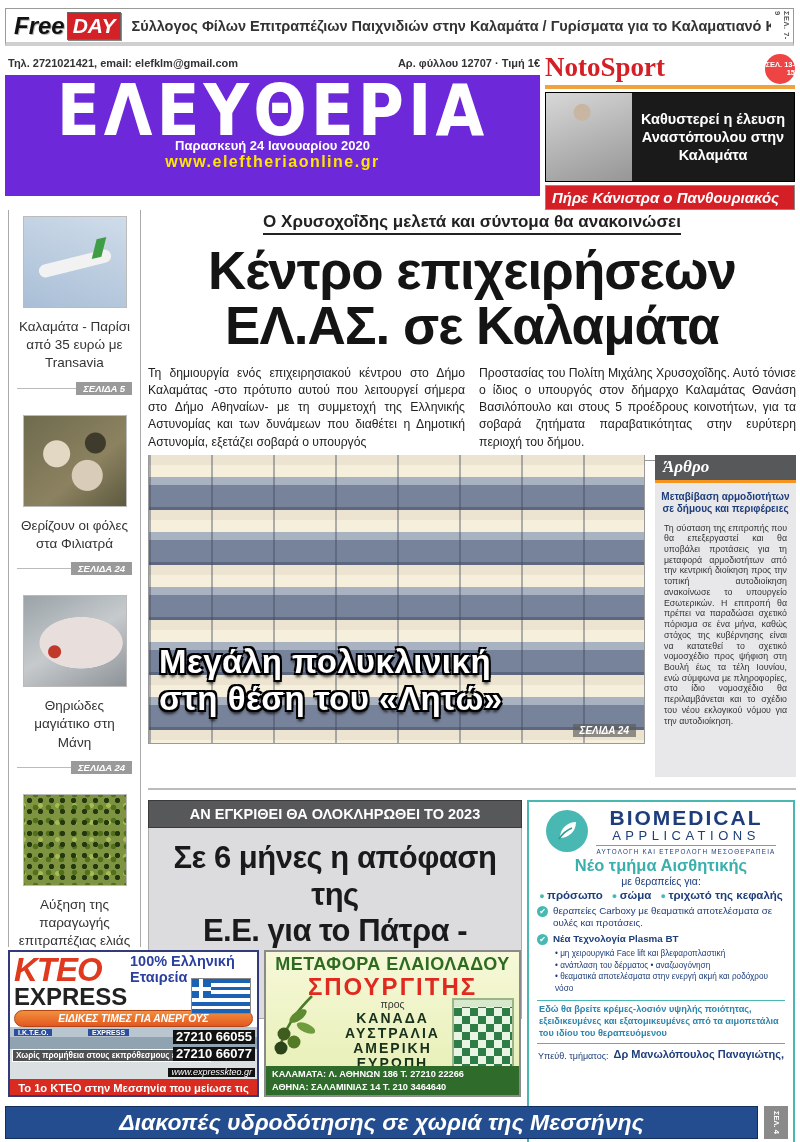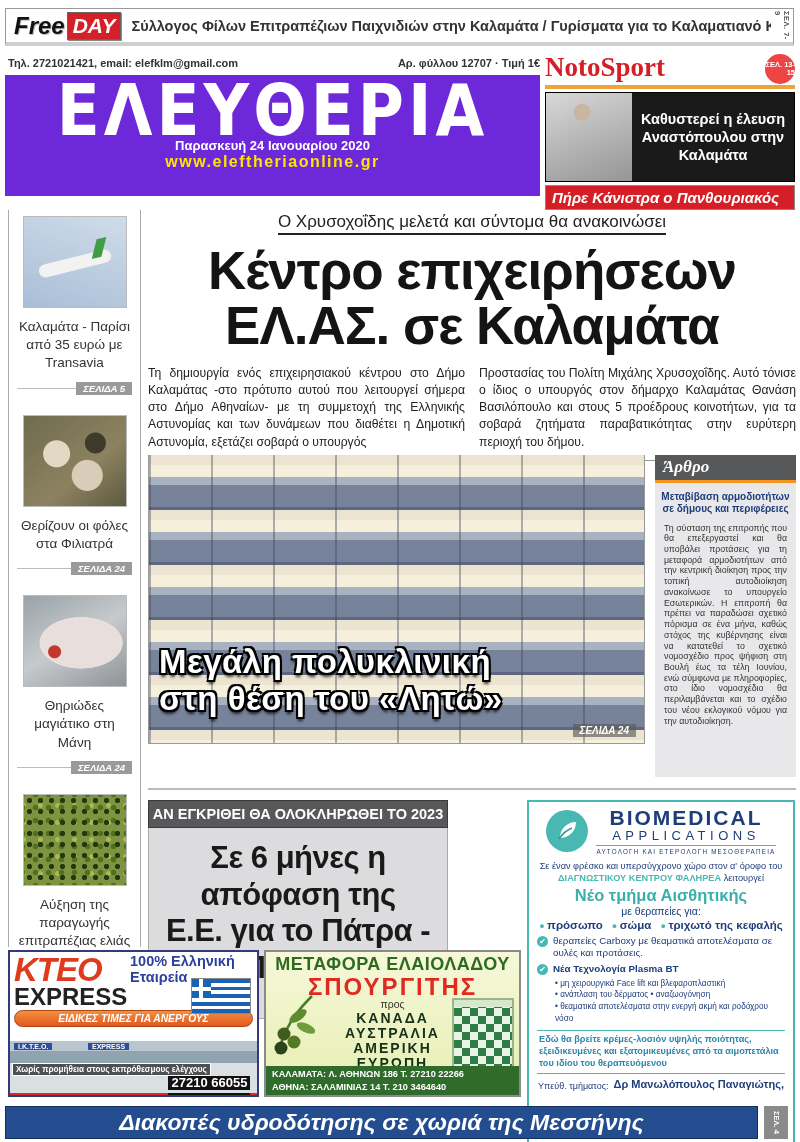--- a/index.html
+++ b/index.html
@@ -74,21 +74,21 @@
     radial-gradient(circle,#a7bb54 2px,transparent 2.8px);
     background-size:11px 11px,13px 13px,17px 17px;background-position:0 0,5px 6px,8px 2px;}
   .sb-caption{margin-top:10px;font-size:13.5px;color:#333;text-align:center;line-height:1.35;}
   .sb-ref{align-self:stretch;display:flex;align-items:center;margin-top:9px;}
   .sb-ref .line{flex:1;border-top:1px solid #bbb;}
   .sb-badge{background:#9a9a9a;color:#fff;font-size:9.5px;font-weight:bold;font-style:italic;
     padding:1px 7px;flex:none;}
 
   
   .lead{position:absolute;left:148px;top:212px;width:648px;text-align:center;}
-  .kicker{display:inline-block;font-size:17px;font-weight:normal;color:#222;
+  .kicker{display:inline-block;font-size:17px;font-weight:bold;color:#222;
     border-bottom:2px solid #222;padding-bottom:1px;}
   .headline{font-size:53px;font-weight:bold;color:#141414;line-height:1.04;letter-spacing:-1px;
     margin-top:8px;}
   .lead-body{display:flex;gap:14px;text-align:justify;font-size:12.2px;color:#222;
     line-height:1.4;margin-top:12px;}
   .lead-col{flex:1;}
   .lead-ref{display:flex;align-items:center;margin-top:4px;}
   .lead-ref .l{border-top:1px solid #999;}
   .lead-ref .la{flex:2.8;}
   .lead-ref .lb{flex:1;}
@@ -114,21 +114,21 @@
     box-sizing:border-box;overflow:hidden;}
   .arthro-head{background:#57585a;color:#fff;font-family:"Liberation Serif",serif;font-style:italic;
     font-weight:bold;font-size:17px;padding:2px 8px 3px;border-bottom:3px solid #f7941d;}
   .arthro-title{color:#1d3d7b;font-weight:bold;font-size:10px;text-align:center;line-height:1.18;
     padding:8px 6px 4px;}
   .arthro-body{font-size:8.8px;color:#333;text-align:justify;line-height:1.22;padding:4px 9px 2px;}
 
   .divider{position:absolute;left:148px;top:788px;width:648px;border-top:2px solid #bbb;}
 
   
-  .secondary{position:absolute;left:148px;top:800px;width:300px;}
+  .secondary{position:absolute;left:148px;top:800px;width:374px;}
   .sec-kicker{background:#57585a;color:#fff;font-weight:bold;font-size:14.5px;text-align:center;
     padding:5px 0;border:1px solid #3a3a3a;}
   .sec-box{background:#dcdcde;border:1px solid #aaa;border-top:none;text-align:center;
     padding:12px 4px 8px;}
   .sec-headline{font-size:31px;font-weight:bold;color:#1a1a1a;line-height:1.18;letter-spacing:-.5px;}
   .sec-badge{display:inline-block;margin-top:10px;background:#9a9a9a;color:#fff;font-size:9.5px;
     font-weight:bold;font-style:italic;padding:1px 9px;}
 
   
   .biomed{position:absolute;left:527px;top:800px;width:268px;height:364px;background:#fff;
@@ -166,32 +166,32 @@
   .kt-kteo{color:#e03a1e;font-size:33px;font-weight:bold;font-style:italic;line-height:.95;letter-spacing:-1px;}
   .kt-express{color:#222;font-size:24px;font-weight:bold;line-height:1;}
   .kt-right{flex:1;position:relative;}
   .kt-claim{color:#2b3f9e;font-size:14.5px;font-weight:bold;line-height:1.1;}
   .flag{position:absolute;right:2px;top:24px;width:58px;height:34px;border:1px solid #888;
     background:repeating-linear-gradient(180deg,#1b62b5 0 3.8px,#fff 3.8px 7.6px);}
   .flag::before{content:"";position:absolute;left:0;top:0;width:19px;height:19px;
     background:
       linear-gradient(90deg, transparent 0 7.5px, #fff 7.5px 11.5px, transparent 11.5px),
       linear-gradient(180deg, transparent 0 7.5px, #fff 7.5px 11.5px, transparent 11.5px),#1b62b5;}
-  .kt-offer{margin:1px 4px 14px;background:linear-gradient(#f0913f,#e4571f);color:#fff;
+  .kt-offer{margin:1px 4px 0;background:linear-gradient(#f0913f,#e4571f);color:#fff;
     font-style:italic;font-weight:bold;font-size:10.3px;text-align:center;border-radius:9px;
     padding:2px 0;border:1px solid #b34415;}
   .kt-photo{position:relative;height:52px;
     background:linear-gradient(180deg,#b9c6cf 0 10px,#8fa3b0 10px 22px,#dadfe2 22px 100%);}
   .kt-sign{position:absolute;top:2px;font-size:7px;font-weight:bold;color:#fff;background:#2b4f9e;
     padding:0 4px;}
   .kt-sign--1{left:4px;}
   .kt-sign--2{left:78px;}
   .kt-photo-text{position:absolute;left:2px;top:22px;background:rgba(40,40,40,.78);color:#fff;
     font-size:8.2px;font-weight:bold;padding:1px 3px;border:1px solid #fff;}
-  .kt-phones{position:absolute;right:2px;top:1px;text-align:left;line-height:1.05;margin-top:32px;}
+  .kt-phones{position:absolute;right:2px;top:1px;text-align:right;line-height:1.05;}
   .kt-phone{background:#111;color:#fff;font-size:13px;font-weight:bold;padding:0 3px;display:inline-block;margin-bottom:1px;}
   .kt-site{background:#111;color:#fff;font-size:9px;font-style:italic;display:inline-block;padding:0 3px;}
   .kt-strip{background:#d92b20;color:#fff;font-weight:bold;font-size:11.2px;text-align:center;padding:3px 0;}
 
   
   .olive{position:absolute;left:264px;top:950px;width:257px;height:147px;border:2px solid #8a8a8a;
     box-sizing:border-box;background:linear-gradient(180deg,#f6f8d8,#e6eeb2);text-align:center;overflow:hidden;}
   .ol-title{color:#2e6b21;font-weight:bold;font-size:18px;letter-spacing:.5px;margin-top:2px;}
   .ol-brand{color:#e02a1f;font-weight:bold;font-size:24px;letter-spacing:2px;line-height:1;}
   .ol-pros{font-size:10.5px;color:#333;line-height:1.1;}
@@ -339,25 +339,20 @@
           <path d="M6 20 C6 10, 14 4, 22 4 C22 14, 14 20, 6 20 Z" fill="#ffffff"></path>
           <path d="M5 21 C9 15, 13 12, 18 10" stroke="#2b9a94" stroke-width="1.6" fill="none"></path>
         </svg>
       </div>
       <div class="bm-names">
         <div class="bm-name1">BIOMEDICAL</div>
         <div class="bm-name2">APPLICATIONS</div>
         <div class="bm-sub">ΑΥΤΟΛΟΓΗ ΚΑΙ ΕΤΕΡΟΛΟΓΗ ΜΕΣΟΘΕΡΑΠΕΙΑ</div>
       </div>
     </div>
-    <div class="bm-intro">
-      <span>Σε έναν φρέσκο και υπερσύγχρονο χώρο στον α' όροφο του</span>
-      <span class="hl">ΔΙΑΓΝΩΣΤΙΚΟΥ ΚΕΝΤΡΟΥ ΦΑΛΗΡΕΑ</span>
-      <span>λειτουργεί</span>
-    </div>
     <div class="bm-dept">Νέο τμήμα Αισθητικής</div>
     <div class="bm-ther">με θεραπείες για:</div>
     <div class="bm-bullets">
       <span>πρόσωπο</span>
       <span>σώμα</span>
       <span>τριχωτό της κεφαλής</span>
     </div>
     <div class="bm-check">
       <span class="ck">✔</span>
       <span>θεραπείες Carboxy με θεαματικά αποτελέσματα σε ουλές και προτάσεις.</span>

